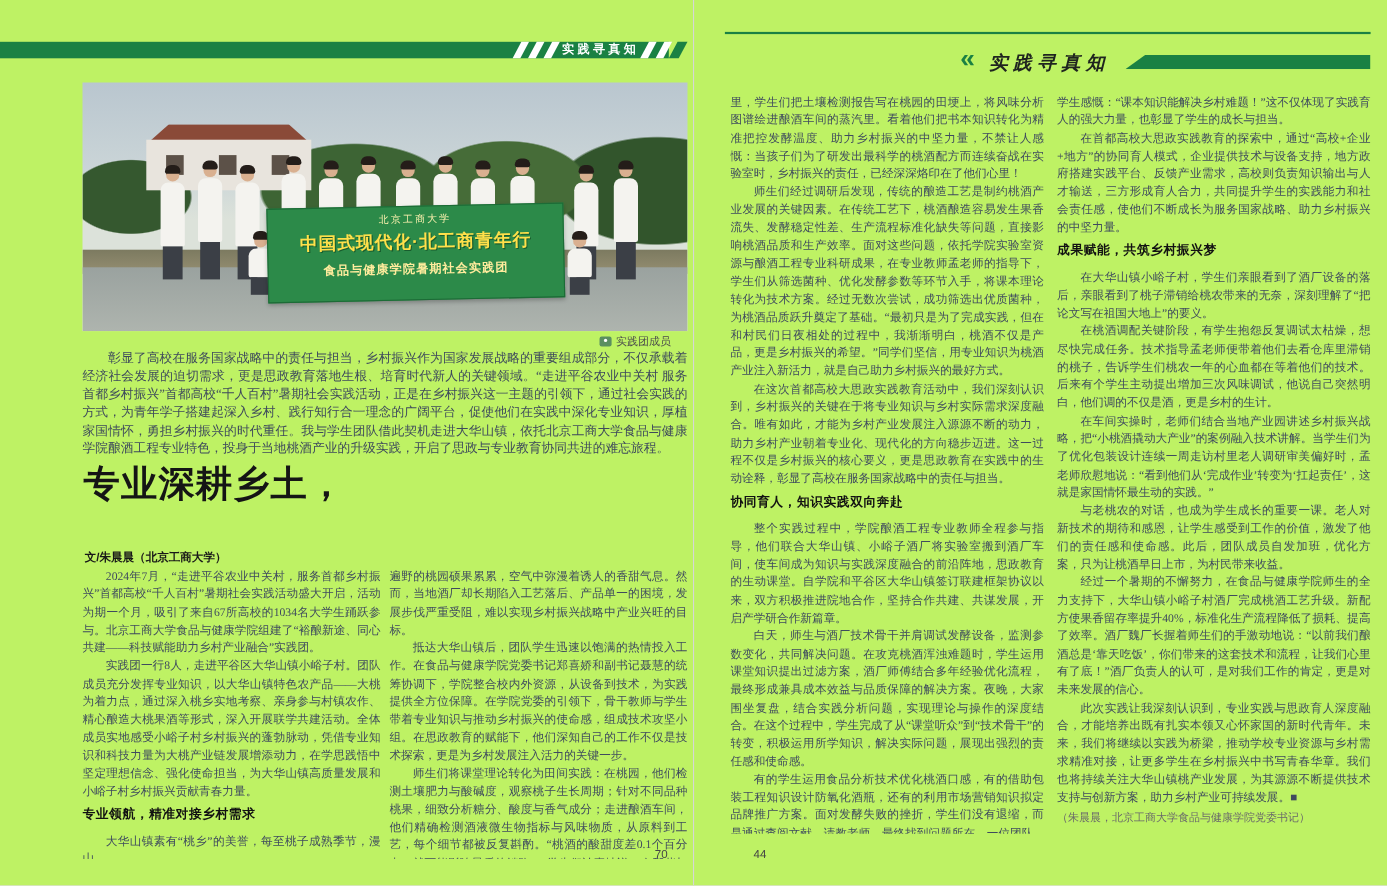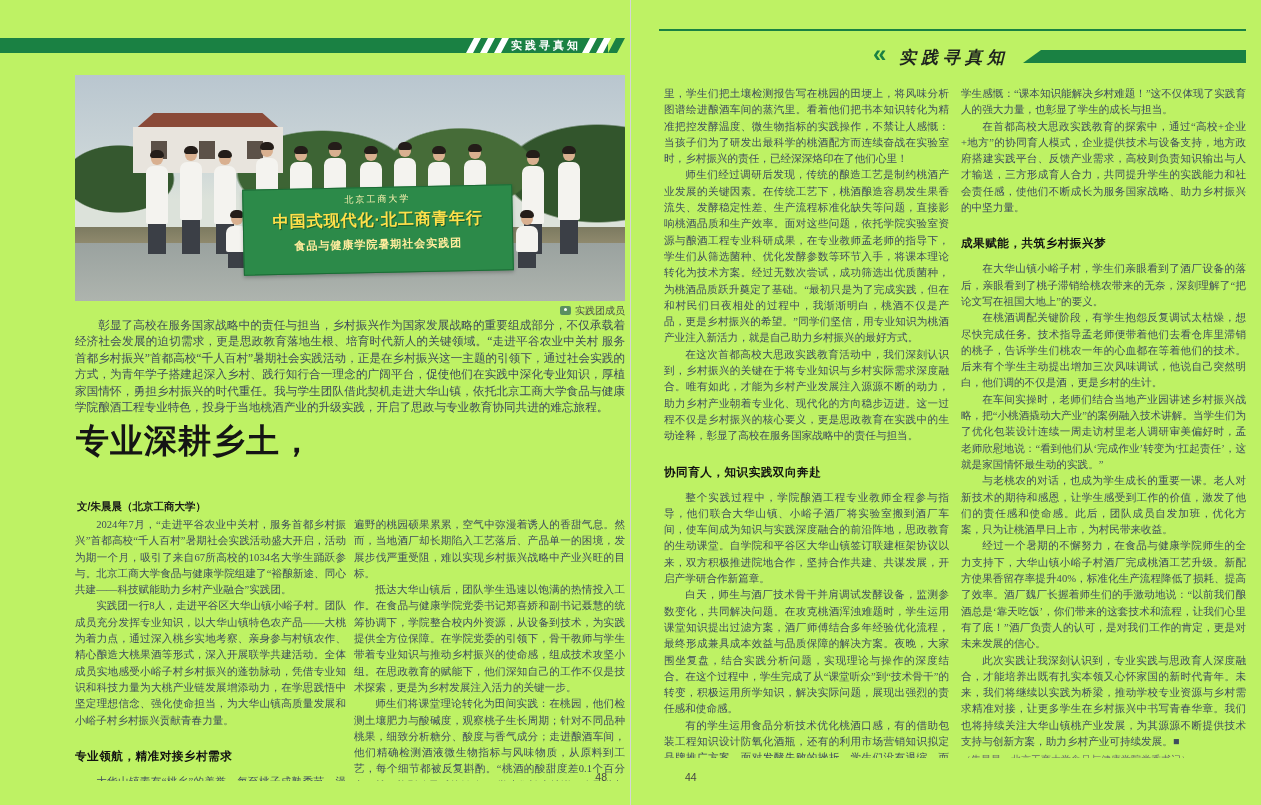--- a/index.html
+++ b/index.html
@@ -51,39 +51,39 @@
   .person .torso{width:22px;height:36px;background:#f4f3ef;border-radius:7px 7px 2px 2px;margin:1px auto 0;}
   .person.front .torso{height:26px;}
   .person .legs{width:18px;height:16px;background:#3b3f46;margin:0 auto;}
   .banner{position:absolute;top:112px;left:168px;width:268px;height:84px;background:#2c8a49;
     border:1px solid #1c6b36;transform:rotate(-1.2deg);text-align:center;color:#ffe04a;
     font-family:"Liberation Sans",sans-serif;box-shadow:0 2px 4px rgba(0,0,0,.25);}
   .banner .b1{font-size:9px;letter-spacing:2px;margin-top:5px;color:#fff3b0;}
   .banner .b2{font-size:16px;font-weight:bold;letter-spacing:1px;margin-top:4px;text-shadow:1px 1px 0 #185c2e;}
   .banner .b3{font-size:11px;font-weight:bold;letter-spacing:1px;margin-top:6px;color:#ffec9d;}
 
-  .caption{position:absolute;top:304px;left:75px;width:550px;text-align:right;
+  .caption{position:absolute;top:304px;left:60px;width:550px;text-align:right;
     font-family:"Liberation Sans",sans-serif;font-size:10px;color:#4c4c4c;}
   .cam{display:inline-block;width:11px;height:9px;background:#5a8f60;border-radius:2px;
     vertical-align:-1px;margin-right:4px;position:relative;}
   .cam::after{content:"";position:absolute;top:2px;left:4px;width:3px;height:3px;background:#fff;border-radius:50%;}
 
   
   .intro{position:absolute;top:318px;left:75px;width:550px;margin:0;
     font-size:11.6px;line-height:16.4px;text-align:justify;text-indent:2em;color:#3e4a5c;}
   .headline{position:absolute;top:422px;left:76px;margin:0;font-weight:600;color:#151515;
     font-size:33px;line-height:39px;letter-spacing:1px;font-family:"Liberation Serif",serif;}
   .byline{position:absolute;top:500px;left:77px;font-family:"Liberation Sans",sans-serif;
     font-size:10.5px;font-weight:bold;color:#181818;text-align:center;}
   .lcols{position:absolute;top:517px;left:75px;width:550px;height:264px;display:flex;gap:8px;overflow:hidden;}
   .rcols{position:absolute;top:86px;left:33px;width:582px;height:672px;display:flex;gap:12px;overflow:hidden;}
   .col{width:50%;overflow:hidden;}
   .col p{margin:0;font-size:10.6px;line-height:16.3px;text-align:justify;text-indent:2em;color:#3f4b5e;}
   .col p.cont{text-indent:0;}
-  .col h3{margin:20px 0 10px;font-family:"Liberation Sans",sans-serif;font-size:11.6px;
+  .col h3{margin:4px 0 10px;font-family:"Liberation Sans",sans-serif;font-size:11.6px;
     color:#121212;letter-spacing:.5px;text-indent:0;}
   .attribution{margin-top:2px;font-size:10px;color:#6a6a6a;line-height:16px;}
   .pagenum{position:absolute;bottom:22px;font-family:"Liberation Sans",sans-serif;
     font-size:10.5px;color:#454545;}
   .pn-left{right:22px;}
   .pn-right{left:36px;margin-left:18px;}
 </style>
 </head>
 <body>
 
@@ -200,32 +200,32 @@
         <h3>专业领航，精准对接乡村需求</h3>
         <p>大华山镇素有“桃乡”的美誉，每至桃子成熟季节，漫山</p>
       </div>
       <div class="col">
         <p class="cont">遍野的桃园硕果累累，空气中弥漫着诱人的香甜气息。然而，当地酒厂却长期陷入工艺落后、产品单一的困境，发展步伐严重受阻，难以实现乡村振兴战略中产业兴旺的目标。</p>
         <p>抵达大华山镇后，团队学生迅速以饱满的热情投入工作。在食品与健康学院党委书记郑喜娇和副书记聂慧的统筹协调下，学院整合校内外资源，从设备到技术，为实践提供全方位保障。在学院党委的引领下，骨干教师与学生带着专业知识与推动乡村振兴的使命感，组成技术攻坚小组。在思政教育的赋能下，他们深知自己的工作不仅是技术探索，更是为乡村发展注入活力的关键一步。</p>
         <p>师生们将课堂理论转化为田间实践：在桃园，他们检测土壤肥力与酸碱度，观察桃子生长周期；针对不同品种桃果，细致分析糖分、酸度与香气成分；走进酿酒车间，他们精确检测酒液微生物指标与风味物质，从原料到工艺，每个细节都被反复斟酌。“桃酒的酸甜度差0.1个百分点，就可能影响最后的销路。”学生们认真地说。在那些与大桃、酒坛相伴的时光</p>
       </div>
     </div>
 
-    <div class="pagenum pn-left">48</div>
+    <div class="pagenum pn-left">70</div>
   </div>
 
   <div class="page page-right">
     <div class="rtoprule"></div>
     <span class="rchev">«</span>
     <span class="rscript">实践寻真知</span>
     <div class="rbar"></div>
 
     <div class="rcols">
       <div class="col">
-        <p class="cont">里，学生们把土壤检测报告写在桃园的田埂上，将风味分析图谱绘进酿酒车间的蒸汽里。看着他们把书本知识转化为精准把控发酵温度、微生物指标的实践操作，不禁让人感慨：当孩子们为了研发出最科学的桃酒配方而连续奋战在实验室时，乡村振兴的责任，已经深深烙印在了他们心里！</p>
+        <p class="cont">里，学生们把土壤检测报告写在桃园的田埂上，将风味分析图谱绘进酿酒车间的蒸汽里。看着他们把书本知识转化为精准把控发酵温度、助力乡村振兴的中坚力量，不禁让人感慨：当孩子们为了研发出最科学的桃酒配方而连续奋战在实验室时，乡村振兴的责任，已经深深烙印在了他们心里！</p>
         <p>师生们经过调研后发现，传统的酿造工艺是制约桃酒产业发展的关键因素。在传统工艺下，桃酒酿造容易发生果香流失、发酵稳定性差、生产流程标准化缺失等问题，直接影响桃酒品质和生产效率。面对这些问题，依托学院实验室资源与酿酒工程专业科研成果，在专业教师孟老师的指导下，学生们从筛选菌种、优化发酵参数等环节入手，将课本理论转化为技术方案。经过无数次尝试，成功筛选出优质菌种，为桃酒品质跃升奠定了基础。“最初只是为了完成实践，但在和村民们日夜相处的过程中，我渐渐明白，桃酒不仅是产品，更是乡村振兴的希望。”同学们坚信，用专业知识为桃酒产业注入新活力，就是自己助力乡村振兴的最好方式。</p>
         <p>在这次首都高校大思政实践教育活动中，我们深刻认识到，乡村振兴的关键在于将专业知识与乡村实际需求深度融合。唯有如此，才能为乡村产业发展注入源源不断的动力，助力乡村产业朝着专业化、现代化的方向稳步迈进。这一过程不仅是乡村振兴的核心要义，更是思政教育在实践中的生动诠释，彰显了高校在服务国家战略中的责任与担当。</p>
         <h3>协同育人，知识实践双向奔赴</h3>
         <p>整个实践过程中，学院酿酒工程专业教师全程参与指导，他们联合大华山镇、小峪子酒厂将实验室搬到酒厂车间，使车间成为知识与实践深度融合的前沿阵地，思政教育的生动课堂。自学院和平谷区大华山镇签订联建框架协议以来，双方积极推进院地合作，坚持合作共建、共谋发展，开启产学研合作新篇章。</p>
         <p>白天，师生与酒厂技术骨干并肩调试发酵设备，监测参数变化，共同解决问题。在攻克桃酒浑浊难题时，学生运用课堂知识提出过滤方案，酒厂师傅结合多年经验优化流程，最终形成兼具成本效益与品质保障的解决方案。夜晚，大家围坐复盘，结合实践分析问题，实现理论与操作的深度结合。在这个过程中，学生完成了从“课堂听众”到“技术骨干”的转变，积极运用所学知识，解决实际问题，展现出强烈的责任感和使命感。</p>
         <p>有的学生运用食品分析技术优化桃酒口感，有的借助包装工程知识设计防氧化酒瓶，还有的利用市场营销知识拟定品牌推广方案。面对发酵失败的挫折，学生们没有退缩，而是通过查阅文献、请教老师，最终找到问题所在。一位团队</p>
       </div>
       <div class="col">
         <p class="cont">学生感慨：“课本知识能解决乡村难题！”这不仅体现了实践育人的强大力量，也彰显了学生的成长与担当。</p>
         <p>在首都高校大思政实践教育的探索中，通过“高校+企业+地方”的协同育人模式，企业提供技术与设备支持，地方政府搭建实践平台、反馈产业需求，高校则负责知识输出与人才输送，三方形成育人合力，共同提升学生的实践能力和社会责任感，使他们不断成长为服务国家战略、助力乡村振兴的中坚力量。</p>

